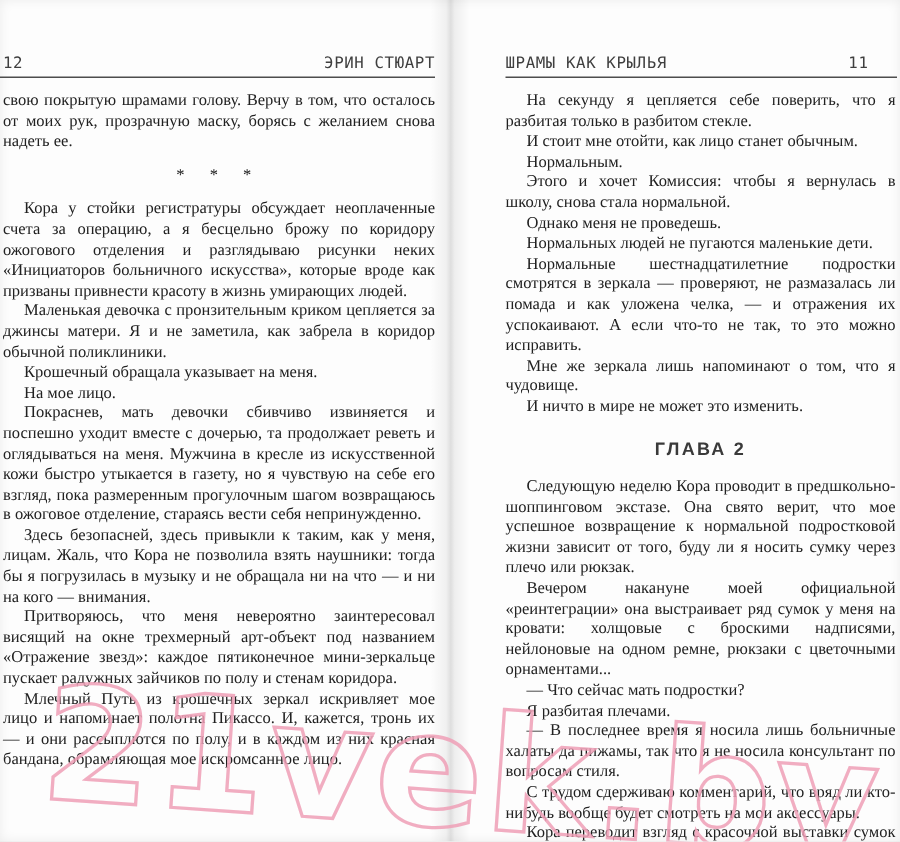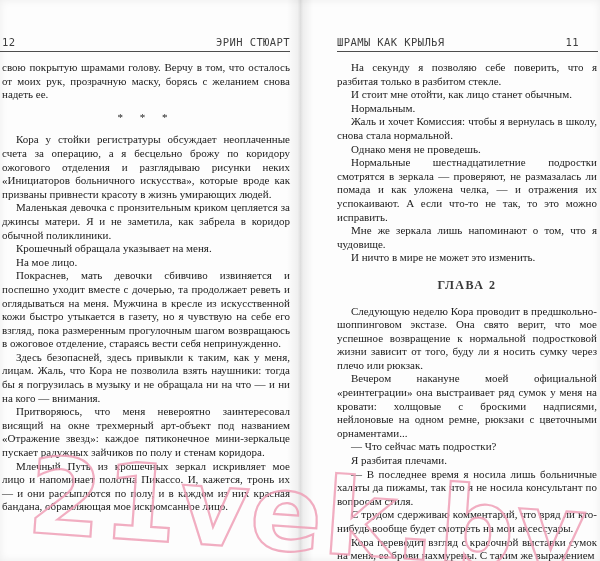--- a/index.html
+++ b/index.html
@@ -35,21 +35,21 @@
   }
   .left .bodycol{left:2px;right:10px;}
   .right .bodycol{left:37px;right:3px;}
   .bodycol p{margin:0;text-indent:14px;}
   .bodycol p.noindent{text-indent:0;}
   .sep{
     text-align:center;text-indent:0;letter-spacing:7px;
     margin:9px 0 9px;font-size:11px;color:#212121;
   }
   .chapter{
-    text-align:center;font-family:Liberation Serif, serif;
+    text-align:center;font-family:Liberation Sans, sans-serif;
     font-size:12px;letter-spacing:1.5px;color:#3a3a3a;
     margin:14px 0 12px;font-weight:bold;
   }
   svg.watermark{
     position:absolute;left:0;top:0;width:600px;height:561px;
     pointer-events:none;z-index:5;overflow:visible;
   }
 </style>
 </head>
 <body>
@@ -76,25 +76,26 @@
       </div>
   </div>
 
   <div class="page right">
     <div class="pagehead">
       <span>ШРАМЫ КАК КРЫЛЬЯ</span>
       <span>11</span>
     </div>
     <div class="headrule"></div>
     <div class="bodycol">
-        <p>На секунду я позволяю себе поверить, что я разбитая только в разбитом стекле.</p>
+        <p>На секунду я цепляется себе поверить, что я разбитая только в разбитом стекле.</p>
         <p>И стоит мне отойти, как лицо станет обычным.</p>
         <p>Нормальным.</p>
-        <p>Жаль и хочет Комиссия: чтобы я вернулась в школу, снова стала нормальной.</p>
+        <p>Этого и хочет Комиссия: чтобы я вернулась в школу, снова стала нормальной.</p>
         <p>Однако меня не проведешь.</p>
+        <p>Нормальных людей не пугаются маленькие дети.</p>
         <p>Нормальные шестнадцатилетние подростки смотрятся в зеркала — проверяют, не размазалась ли помада и как уложена челка, — и отражения их успокаивают. А если что-то не так, то это можно исправить.</p>
         <p>Мне же зеркала лишь напоминают о том, что я чудовище.</p>
         <p>И ничто в мире не может это изменить.</p>
         <div class="chapter">ГЛАВА 2</div>
         <p>Следующую неделю Кора проводит в предшкольно-шоппинговом экстазе. Она свято верит, что мое успешное возвращение к нормальной подростковой жизни зависит от того, буду ли я носить сумку через плечо или рюкзак.</p>
         <p>Вечером накануне моей официальной «реинтеграции» она выстраивает ряд сумок у меня на кровати: холщовые с броскими надписями, нейлоновые на одном ремне, рюкзаки с цветочными орнаментами...</p>
         <p>— Что сейчас мать подростки?</p>
         <p>Я разбитая плечами.</p>
         <p>— В последнее время я носила лишь больничные халаты да пижамы, так что я не носила консультант по вопросам стиля.</p>
         <p>С трудом сдерживаю комментарий, что вряд ли кто-нибудь вообще будет смотреть на мои аксессуары.</p>

